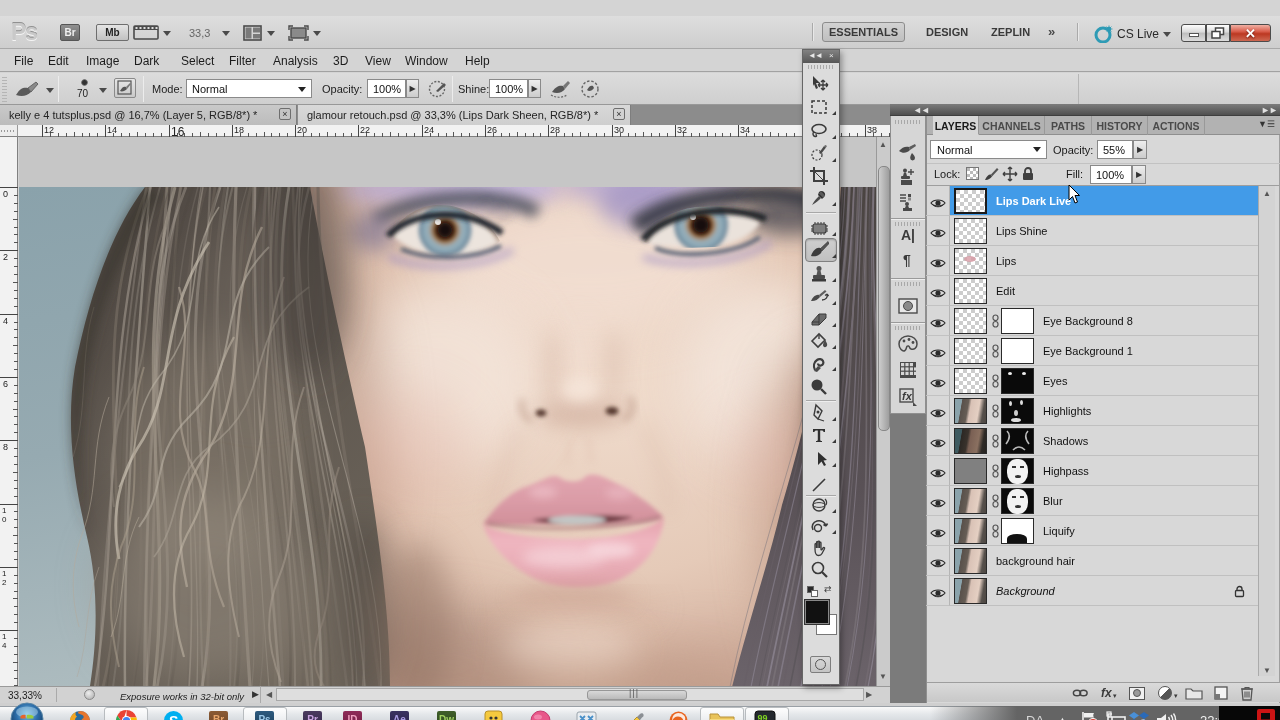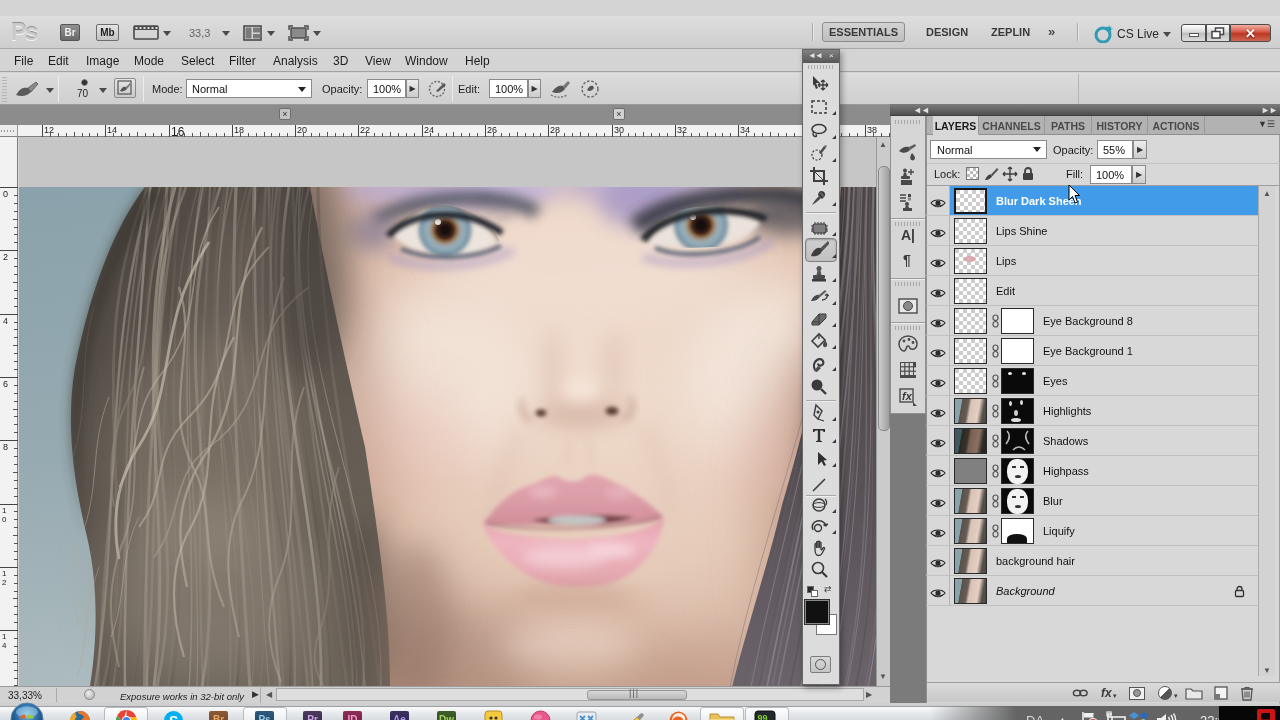--- a/index.html
+++ b/index.html
@@ -1,21 +1,21 @@
 <!DOCTYPE html>
 <html><head><meta charset="utf-8"><style>
 * { margin:0; padding:0; box-sizing:border-box; }
 html,body { width:1280px; height:720px; overflow:hidden; font-family:"Liberation Sans",sans-serif; background:#d4d4d4;}
 .abs { position:absolute; }
 </style></head><body>
 <div style="position:absolute;left:0;top:0;width:1280px;height:720px;background:#d4d4d4;overflow:hidden;margin-top:16px;">
 <div class="abs" style="left:0;top:0;width:1280px;height:33px;background:linear-gradient(#dedede,#cecece);border-bottom:1px solid #a8a8a8;"></div>
 <span class="abs" style="left:11px;top:3px;font-size:23px;font-weight:bold;color:#c9c9c9;text-shadow:0 1px 0 #f5f5f5,0 -1px 0 #909090;letter-spacing:-1px;">Ps</span>
 <div class="abs" style="left:60px;top:8px;width:20px;height:17px;background:linear-gradient(#909090,#6a6a6a);border:1px solid #555;border-radius:2px;color:#f0f0f0;font-size:10px;font-weight:bold;text-align:center;line-height:15px;">Br</div>
-<div class="abs" style="left:96px;top:8px;width:23px;height:17px;background:linear-gradient(#e4e4e4,#c2c2c2);border:1px solid #6e6e6e;border-radius:2px;color:#222;font-size:10px;font-weight:bold;text-align:center;line-height:15px;">Mb</div>
+<div class="abs" style="left:96px;top:8px;width:33px;height:17px;background:linear-gradient(#e4e4e4,#c2c2c2);border:1px solid #6e6e6e;border-radius:2px;color:#222;font-size:10px;font-weight:bold;text-align:center;line-height:15px;">Mb</div>
 <svg class="abs" style="left:133px;top:8px;" width="28" height="18" viewBox="0 0 28 18">
 <rect x="1" y="2" width="24" height="13" rx="1" fill="none" stroke="#4a4a4a" stroke-width="1.6"></rect>
 <rect x="1" y="2" width="24" height="4" fill="#4a4a4a"></rect>
 <rect x="2.5" y="3" width="2" height="2" fill="#ddd"></rect>
       <rect x="6.5" y="3" width="2" height="2" fill="#ddd"></rect>
       <rect x="10.5" y="3" width="2" height="2" fill="#ddd"></rect>
       <rect x="14.5" y="3" width="2" height="2" fill="#ddd"></rect>
       <rect x="18.5" y="3" width="2" height="2" fill="#ddd"></rect>
       <rect x="22.5" y="3" width="2" height="2" fill="#ddd"></rect>
 </svg>
@@ -52,21 +52,21 @@
 <div class="abs" style="left:1206px;top:8px;width:24px;height:18px;background:linear-gradient(#fdfdfd,#d9d9d9 45%,#bdbdbd 50%,#dcdcdc);border:1px solid #4c4c4c;"></div>
 <svg class="abs" style="left:1211px;top:11px;" width="14" height="12" viewBox="0 0 14 12">
 <rect x="4.5" y="1" width="8" height="6.5" fill="#fff" stroke="#444" stroke-width="1.5"></rect>
 <rect x="1" y="4.5" width="8" height="6.5" fill="#fff" stroke="#444" stroke-width="1.5"></rect>
 </svg>
 <div class="abs" style="left:1230px;top:8px;width:41px;height:18px;background:linear-gradient(#f0b0a4,#d95f4d 40%,#bc3822 55%,#cd6852);border:1px solid #4c4c4c;border-radius:0 3px 3px 0;color:#fff;font-weight:bold;text-align:center;line-height:17px;font-size:13px;text-shadow:0 1px 2px #6a150c;">✕</div>
 <div class="abs" style="left:0;top:34px;width:1280px;height:22px;background:#d4d4d4;border-bottom:1px solid #a2a2a2;"></div>
 <span class="abs" style="left:14px;top:38px;font-size:12px;color:#1c1c1c;">File</span>
 <span class="abs" style="left:48px;top:38px;font-size:12px;color:#1c1c1c;">Edit</span>
 <span class="abs" style="left:86px;top:38px;font-size:12px;color:#1c1c1c;">Image</span>
-<span class="abs" style="left:134px;top:38px;font-size:12px;color:#1c1c1c;">Mode</span>
+<span class="abs" style="left:134px;top:38px;font-size:12px;color:#1c1c1c;">Dark</span>
 <span class="abs" style="left:181px;top:38px;font-size:12px;color:#1c1c1c;">Select</span>
 <span class="abs" style="left:229px;top:38px;font-size:12px;color:#1c1c1c;">Filter</span>
 <span class="abs" style="left:273px;top:38px;font-size:12px;color:#1c1c1c;">Analysis</span>
 <span class="abs" style="left:333px;top:38px;font-size:12px;color:#1c1c1c;">3D</span>
 <span class="abs" style="left:365px;top:38px;font-size:12px;color:#1c1c1c;">View</span>
 <span class="abs" style="left:405px;top:38px;font-size:12px;color:#1c1c1c;">Window</span>
 <span class="abs" style="left:465px;top:38px;font-size:12px;color:#1c1c1c;">Help</span>
 <div class="abs" style="left:0;top:57px;width:1280px;height:32px;background:linear-gradient(#dcdcdc,#cfcfcf);border-bottom:1px solid #989898;"></div>
 <div class="abs" style="left:2px;top:60px;width:5px;height:26px;background:repeating-linear-gradient(0deg,#b5b5b5 0 1px,transparent 1px 3px);"></div>
 <svg class="abs" style="left:14px;top:63px;" width="34" height="20" viewBox="0 0 34 20">
@@ -89,35 +89,37 @@
 <div class="abs" style="left:186px;top:63px;width:126px;height:19px;background:#fff;border:1px solid #8a8a8a;font-size:11px;color:#111;padding:3px 0 0 5px;line-height:12px;">Normal</div>
 <div class="abs" style="left:298px;top:71px;width:0;height:0;border-left:4px solid transparent;border-right:4px solid transparent;border-top:5px solid #222;"></div>
 <span class="abs" style="left:322px;top:67px;font-size:11px;color:#222;">Opacity:</span>
 <div class="abs" style="left:367px;top:63px;width:39px;height:19px;background:#fff;border:1px solid #8a8a8a;font-size:11px;color:#111;padding:3px 0 0 5px;line-height:12px;">100%</div>
 <div class="abs" style="left:406px;top:63px;width:13px;height:19px;background:linear-gradient(#eee,#ccc);border:1px solid #8a8a8a;color:#333;font-size:8px;text-align:center;line-height:17px;">▶</div>
 <svg class="abs" style="left:428px;top:63px;" width="22" height="20" viewBox="0 0 22 20">
 <circle cx="9" cy="10" r="7.5" fill="none" stroke="#666" stroke-width="1.4" stroke-dasharray="2 1.6"></circle>
 <path d="M8,12 L16,4 L18,6 L10,13 Z" fill="#555"></path>
 </svg>
 <div class="abs" style="left:452px;top:60px;width:1px;height:26px;background:#b2b2b2;border-right:1px solid #ececec;"></div>
-<span class="abs" style="left:458px;top:67px;font-size:11px;color:#222;">Edit:</span>
+<span class="abs" style="left:458px;top:67px;font-size:11px;color:#222;">Shine:</span>
 <div class="abs" style="left:489px;top:63px;width:39px;height:19px;background:#fff;border:1px solid #8a8a8a;font-size:11px;color:#111;padding:3px 0 0 5px;line-height:12px;">100%</div>
 <div class="abs" style="left:528px;top:63px;width:13px;height:19px;background:linear-gradient(#eee,#ccc);border:1px solid #8a8a8a;color:#333;font-size:8px;text-align:center;line-height:17px;">▶</div>
 <svg class="abs" style="left:548px;top:62px;" width="24" height="22" viewBox="0 0 24 22">
 <path d="M4,14 C8,8 12,7 15,8 L17,11 C14,15 9,16 4,14 Z" fill="#555"></path>
 <path d="M15,8 L20,3 L22,5 L17,11 Z" fill="#777"></path>
 <path d="M3,17 C8,20 14,20 19,17" fill="none" stroke="#666" stroke-width="1.2" stroke-dasharray="2 1.5"></path>
 </svg>
 <svg class="abs" style="left:580px;top:63px;" width="20" height="20" viewBox="0 0 20 20">
 <circle cx="10" cy="10" r="8" fill="none" stroke="#666" stroke-width="1.4" stroke-dasharray="2.5 1.8"></circle>
 <path d="M7,11 C9,7 11,6 13,7 L14,9 C12,12 9,13 7,11 Z" fill="#555"></path>
 </svg>
 <div class="abs" style="left:1078px;top:58px;width:1px;height:30px;background:#b6b6b6;"></div>
 <div class="abs" style="left:0;top:89px;width:890px;height:20px;background:#8c8c8c;"></div>
+<div class="abs" style="left:0px;top:89px;width:297px;height:20px;background:linear-gradient(#c9c9c9,#bcbcbc);border-right:1px solid #7e7e7e;font-size:11px;color:#242424;padding:4px 0 0 9px;line-height:12px;">kelly e 4 tutsplus.psd @ 16,7% (Layer 5, RGB/8*) *</div>
 <div class="abs" style="left:279px;top:92px;width:12px;height:12px;border:1px solid #6e6e6e;background:#c4c4c4;border-radius:2px;color:#333;font-size:9px;line-height:10px;text-align:center;">×</div>
+<div class="abs" style="left:298px;top:89px;width:333px;height:20px;background:linear-gradient(#d8d8d8,#cecece);border-right:1px solid #7e7e7e;font-size:11px;color:#242424;padding:4px 0 0 9px;line-height:12px;">glamour retouch.psd @ 33,3% (Lips Dark Sheen, RGB/8*) *</div>
 <div class="abs" style="left:613px;top:92px;width:12px;height:12px;border:1px solid #6e6e6e;background:#d2d2d2;border-radius:2px;color:#333;font-size:9px;line-height:10px;text-align:center;">×</div>
 <div class="abs" style="left:0;top:109px;width:890px;height:12px;background:#f2f2f2;border-bottom:1px solid #808080;"></div>
     <div class="abs" style="left:42px;top:109px;width:1px;height:12px;background:#444;"></div>
     <span class="abs" style="left:44px;top:109px;font-size:9px;color:#222;">12</span>
     <div class="abs" style="left:50px;top:117px;width:1px;height:4px;background:#555;"></div>
     <div class="abs" style="left:58px;top:117px;width:1px;height:4px;background:#555;"></div>
     <div class="abs" style="left:66px;top:117px;width:1px;height:4px;background:#555;"></div>
     <div class="abs" style="left:74px;top:116px;width:1px;height:5px;background:#555;"></div>
     <div class="abs" style="left:82px;top:117px;width:1px;height:4px;background:#555;"></div>
     <div class="abs" style="left:89px;top:117px;width:1px;height:4px;background:#555;"></div>
@@ -675,21 +677,21 @@
 <div class="abs" style="left:927px;top:169px;width:353px;height:1px;background:#9e9e9e;"></div>
 <div class="abs" style="left:950px;top:170px;width:308px;height:30px;background:#429be8;"></div>
     <div class="abs" style="left:926px;top:170px;width:24px;height:30px;border-right:1px solid #b5b5b5;border-bottom:1px solid #c2c2c2;"></div>
     <div class="abs" style="left:930px;top:179px;"><svg width="16" height="12" viewBox="0 0 16 12">
         <path d="M1,6 C4,2 12,2 15,6 C12,10 4,10 1,6 Z" fill="none" stroke="#2a2a2a" stroke-width="1.2"></path>
         <circle cx="8" cy="6" r="2.6" fill="#2a2a2a"></circle>
         <path d="M2.5,7.5 C5,10.5 11,10.5 13.5,7.5" fill="none" stroke="#2a2a2a" stroke-width="1"></path>
       </svg></div>
     <div class="abs" style="left:950px;top:199px;width:308px;height:1px;background:#c0c0c0;"></div>
     <div class="abs" style="left:954px;top:172px;width:33px;height:26px;border:2px solid #1a1a1a;background:repeating-conic-gradient(#fff 0% 25%, #ccc 0% 50%);background-size:8px 8px;"></div>
-    <span class="abs" style="left:996px;top:179px;font-size:11px;font-weight:bold;color:#fff;font-style:normal;">Blur Dark Sheen</span>
+    <span class="abs" style="left:996px;top:179px;font-size:11px;font-weight:bold;color:#fff;font-style:normal;">Lips Dark Live</span>
     <div class="abs" style="left:926px;top:200px;width:24px;height:30px;border-right:1px solid #b5b5b5;border-bottom:1px solid #c2c2c2;"></div>
     <div class="abs" style="left:930px;top:209px;"><svg width="16" height="12" viewBox="0 0 16 12">
         <path d="M1,6 C4,2 12,2 15,6 C12,10 4,10 1,6 Z" fill="none" stroke="#2a2a2a" stroke-width="1.2"></path>
         <circle cx="8" cy="6" r="2.6" fill="#2a2a2a"></circle>
         <path d="M2.5,7.5 C5,10.5 11,10.5 13.5,7.5" fill="none" stroke="#2a2a2a" stroke-width="1"></path>
       </svg></div>
     <div class="abs" style="left:950px;top:229px;width:308px;height:1px;background:#c0c0c0;"></div>
     <div class="abs" style="left:954px;top:202px;width:33px;height:26px;border:1px solid #2a2a2a;background:repeating-conic-gradient(#fff 0% 25%, #ccc 0% 50%);background-size:8px 8px;"></div>
     <span class="abs" style="left:996px;top:209px;font-size:11px;font-weight:normal;color:#111;font-style:normal;">Lips Shine</span>
     <div class="abs" style="left:926px;top:230px;width:24px;height:30px;border-right:1px solid #b5b5b5;border-bottom:1px solid #c2c2c2;"></div>

